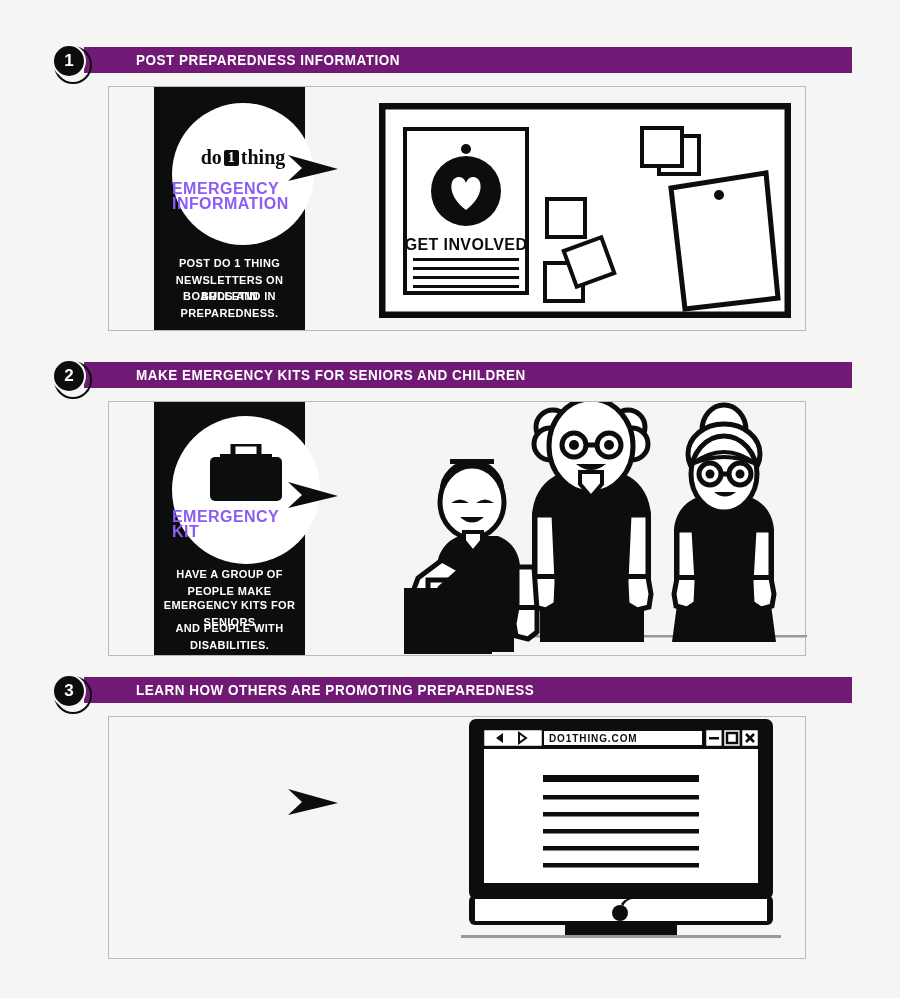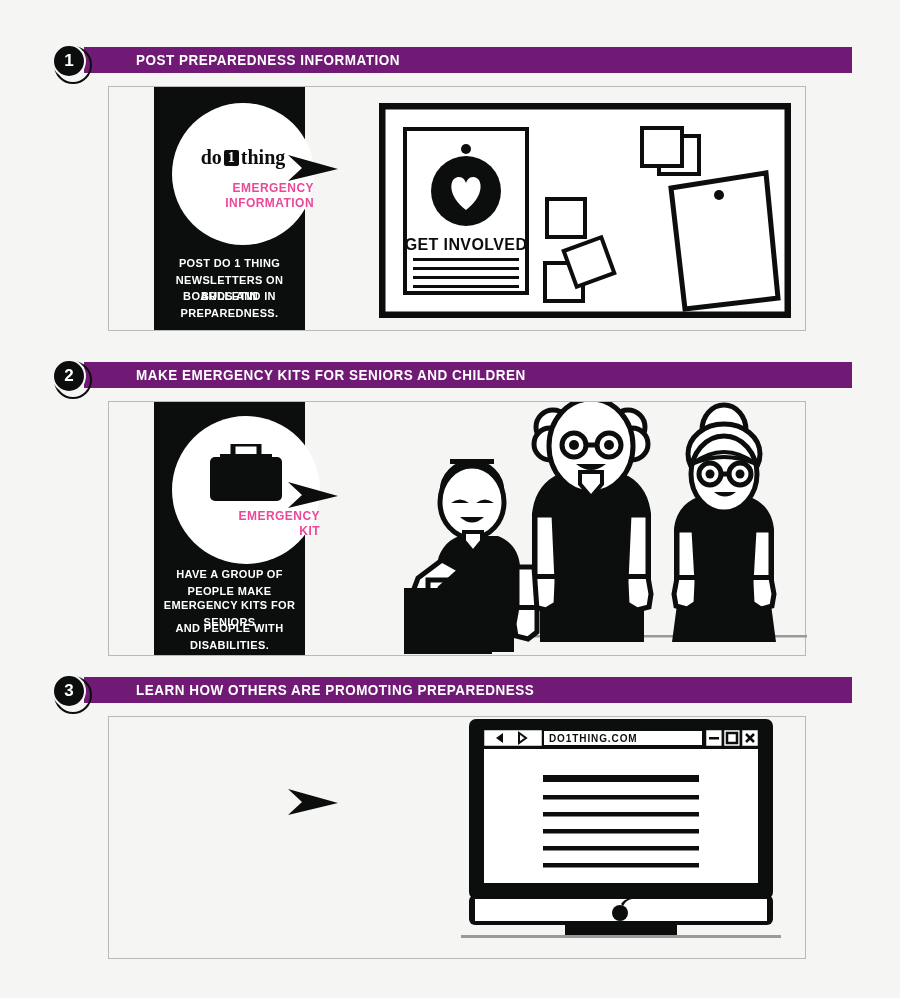--- a/index.html
+++ b/index.html
@@ -89,23 +89,23 @@
     z-index: 2;
   }
   .bubble {
     position: absolute;
     border-radius: 50%;
     background: #ffffff;
   }
   .bubble-label {
     position: absolute;
     width: 100%;
-    text-align: right;
-    color: #ec4899;
-    font-size: 12px;
+    text-align: left;
+    color: #8b5cf6;
+    font-size: 16px;
     font-weight: bold;
     letter-spacing: 0.45px;
     line-height: 15px;
   }
   .caption {
     position: absolute;
     width: 100%;
     left: 0;
     text-align: center;
     color: #ffffff;

